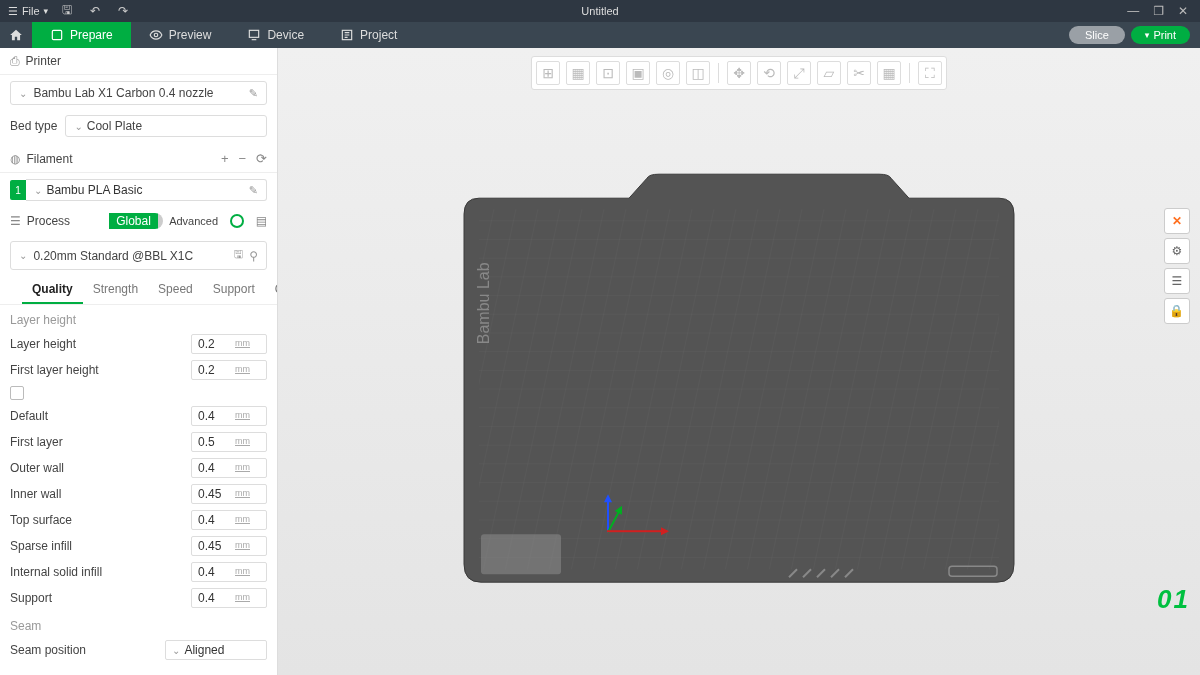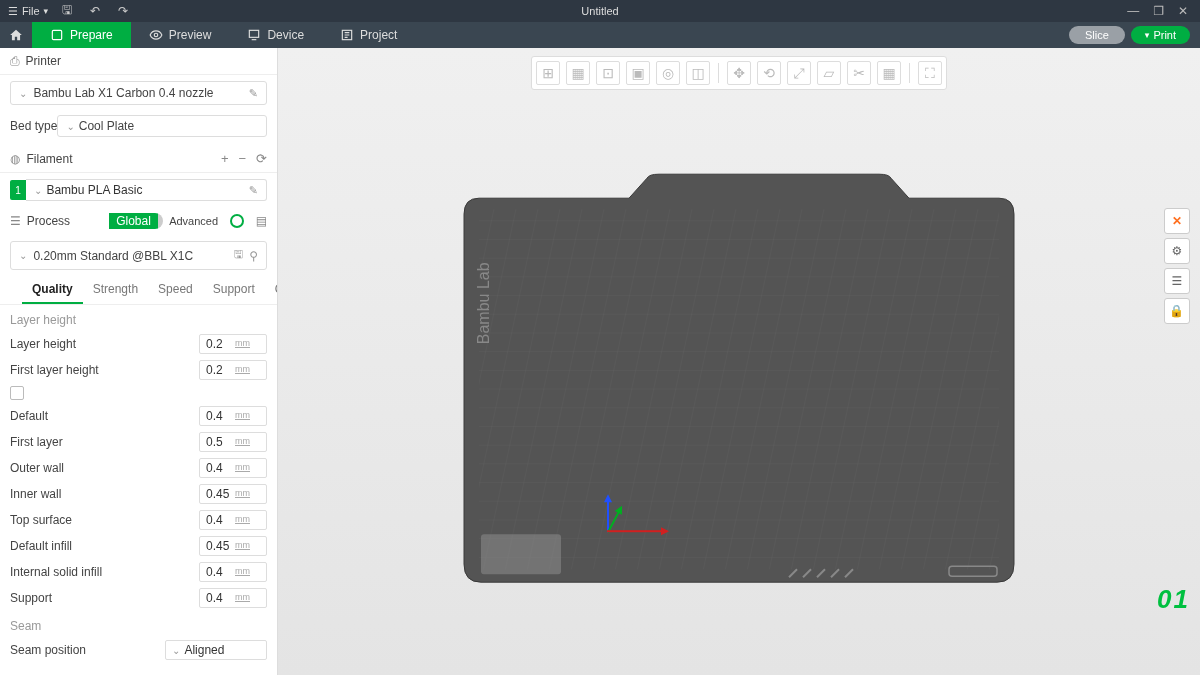--- a/index.html
+++ b/index.html
@@ -18,39 +18,39 @@
 .main-nav .spacer { flex: 1; }
 .main-nav .slice-btn { background: #9aa0a6; color: #fff; padding: 3px 16px; border-radius: 10px; margin-right: 6px; font-size: 11px; cursor: pointer; }
 .main-nav .print-btn { background: #00ae42; color: #fff; padding: 3px 14px; border-radius: 10px; margin-right: 10px; font-size: 11px; cursor: pointer; display: flex; align-items: center; gap: 4px; }
 .workspace { display: flex; height: calc(675px - 48px); }
 .sidebar { width: 278px; background: #fff; overflow-y: auto; border-right: 1px solid #ddd; }
 .section-header { display: flex; align-items: center; padding: 6px 10px; border-bottom: 1px solid #eee; font-size: 12px; color: #444; gap: 6px; }
 .section-header .sh-icons { margin-left: auto; display: flex; gap: 10px; color: #888; }
 .dropdown { margin: 6px 10px; border: 1px solid #ddd; border-radius: 3px; display: flex; align-items: center; padding: 4px 8px; font-size: 12px; color: #444; position: relative; }
 .dropdown .chev { margin-right: 6px; color: #999; font-size: 10px; }
 .dropdown .edit-icon { margin-left: auto; color: #999; font-size: 11px; }
-.bed-type-row { display: flex; align-items: center; padding: 4px 10px 8px; gap: 0; font-size: 12px; color: #444; }
+.bed-type-row { display: flex; align-items: center; padding: 4px 10px 8px; gap: 8px; font-size: 12px; color: #444; }
 .small-dd { border: 1px solid #ddd; border-radius: 3px; padding: 3px 8px; display: flex; align-items: center; gap: 4px; flex: 1; }
 .filament-row { display: flex; align-items: center; margin: 6px 10px; gap: 0; }
 .filament-badge { background: #00ae42; color: #fff; width: 16px; height: 20px; display: flex; align-items: center; justify-content: center; font-size: 10px; border-radius: 2px 0 0 2px; }
 .filament-dd { border: 1px solid #ddd; border-left: none; border-radius: 0 3px 3px 0; flex: 1; padding: 3px 8px; display: flex; align-items: center; gap: 4px; font-size: 12px; }
 .process-header { display: flex; align-items: center; padding: 6px 10px; gap: 6px; font-size: 12px; color: #444; }
 .pill-group { display: flex; border-radius: 9px; overflow: hidden; font-size: 12px; padding-left: 33px; }
 .pill-group span:first-child { background: #00ae42; color: #fff; padding: 1px 7px; }
 .pill-group span:last-child { background: #ccc; color: #555; padding: 1px 7px; }
 .advanced { margin-left: auto; margin-right: 6px; font-size: 11px; color: #444; }
 .toggle { width: 26px; height: 14px; background: #00ae42; border-radius: 7px; position: relative; cursor: pointer; }
 .toggle::after { content: ""; width: 10px; height: 10px; background: #fff; border-radius: 50%; position: absolute; right: 2px; top: 2px; }
 .tabs { display: flex; border-bottom: 1px solid #eee; padding: 0 22px; }
 .tabs .tab { padding: 6px 10px; font-size: 12px; color: #777; cursor: pointer; }
 .tabs .tab.active { color: #222; font-weight: 600; border-bottom: 2px solid #00ae42; }
 .group-title { padding: 8px 10px 4px; font-size: 12px; color: #999; }
 .param-row { display: flex; align-items: center; padding: 3px 10px; font-size: 12px; }
 .param-row .label { flex: 1; color: #444; }
-.param-row .value-box { width: 68px; border: 1px solid #ddd; border-radius: 2px; padding: 2px 6px; text-align: left; color: #333; position: relative; }
+.param-row .value-box { width: 76px; border: 1px solid #ddd; border-radius: 2px; padding: 2px 6px; text-align: left; color: #333; position: relative; }
 .param-row .unit { position: absolute; right: 16px; top: 3px; font-size: 9px; color: #aaa; text-decoration: underline; }
 .checkbox { width: 14px; height: 14px; border: 1px solid #bbb; border-radius: 2px; }
 .dd-inline { width: 102px; border: 1px solid #ddd; border-radius: 2px; padding: 2px 6px; display: flex; align-items: center; gap: 4px; }
 .viewport { flex: 1; position: relative; background: linear-gradient(#f0f0f0, #e4e4e4); }
 .toolbar-top { position: absolute; top: 8px; left: 50%; transform: translateX(-50%); display: flex; gap: 6px; background: #fff; padding: 4px; border: 1px solid #ddd; border-radius: 3px; }
 .toolbar-top .tbtn { width: 24px; height: 24px; border: 1px solid #ddd; border-radius: 2px; display: flex; align-items: center; justify-content: center; color: #bbb; font-size: 14px; cursor: pointer; }
 .toolbar-top .divider { width: 1px; background: #ddd; margin: 2px 2px; }
 .toolbar-right { position: absolute; right: 10px; top: 160px; display: flex; flex-direction: column; gap: 4px; }
 .toolbar-right .rbtn { width: 26px; height: 26px; background: #fff; border: 1px solid #ccc; border-radius: 3px; display: flex; align-items: center; justify-content: center; cursor: pointer; }
 .plate-wrap { position: absolute; left: 50%; top: 50%; transform: translate(-50%, -46%); width: 560px; height: 430px; }
@@ -220,21 +220,21 @@
       </div>
     <div class="param-row">
         <span class="label">Inner wall</span>
         <div class="value-box"><span>0.45</span><span class="unit">mm</span></div>
       </div>
     <div class="param-row">
         <span class="label">Top surface</span>
         <div class="value-box"><span>0.4</span><span class="unit">mm</span></div>
       </div>
     <div class="param-row">
-        <span class="label">Default infill</span>
+        <span class="label">Sparse infill</span>
         <div class="value-box"><span>0.45</span><span class="unit">mm</span></div>
       </div>
     <div class="param-row">
         <span class="label">Internal solid infill</span>
         <div class="value-box"><span>0.4</span><span class="unit">mm</span></div>
       </div>
     <div class="param-row">
         <span class="label">Support</span>
         <div class="value-box"><span>0.4</span><span class="unit">mm</span></div>
       </div>

